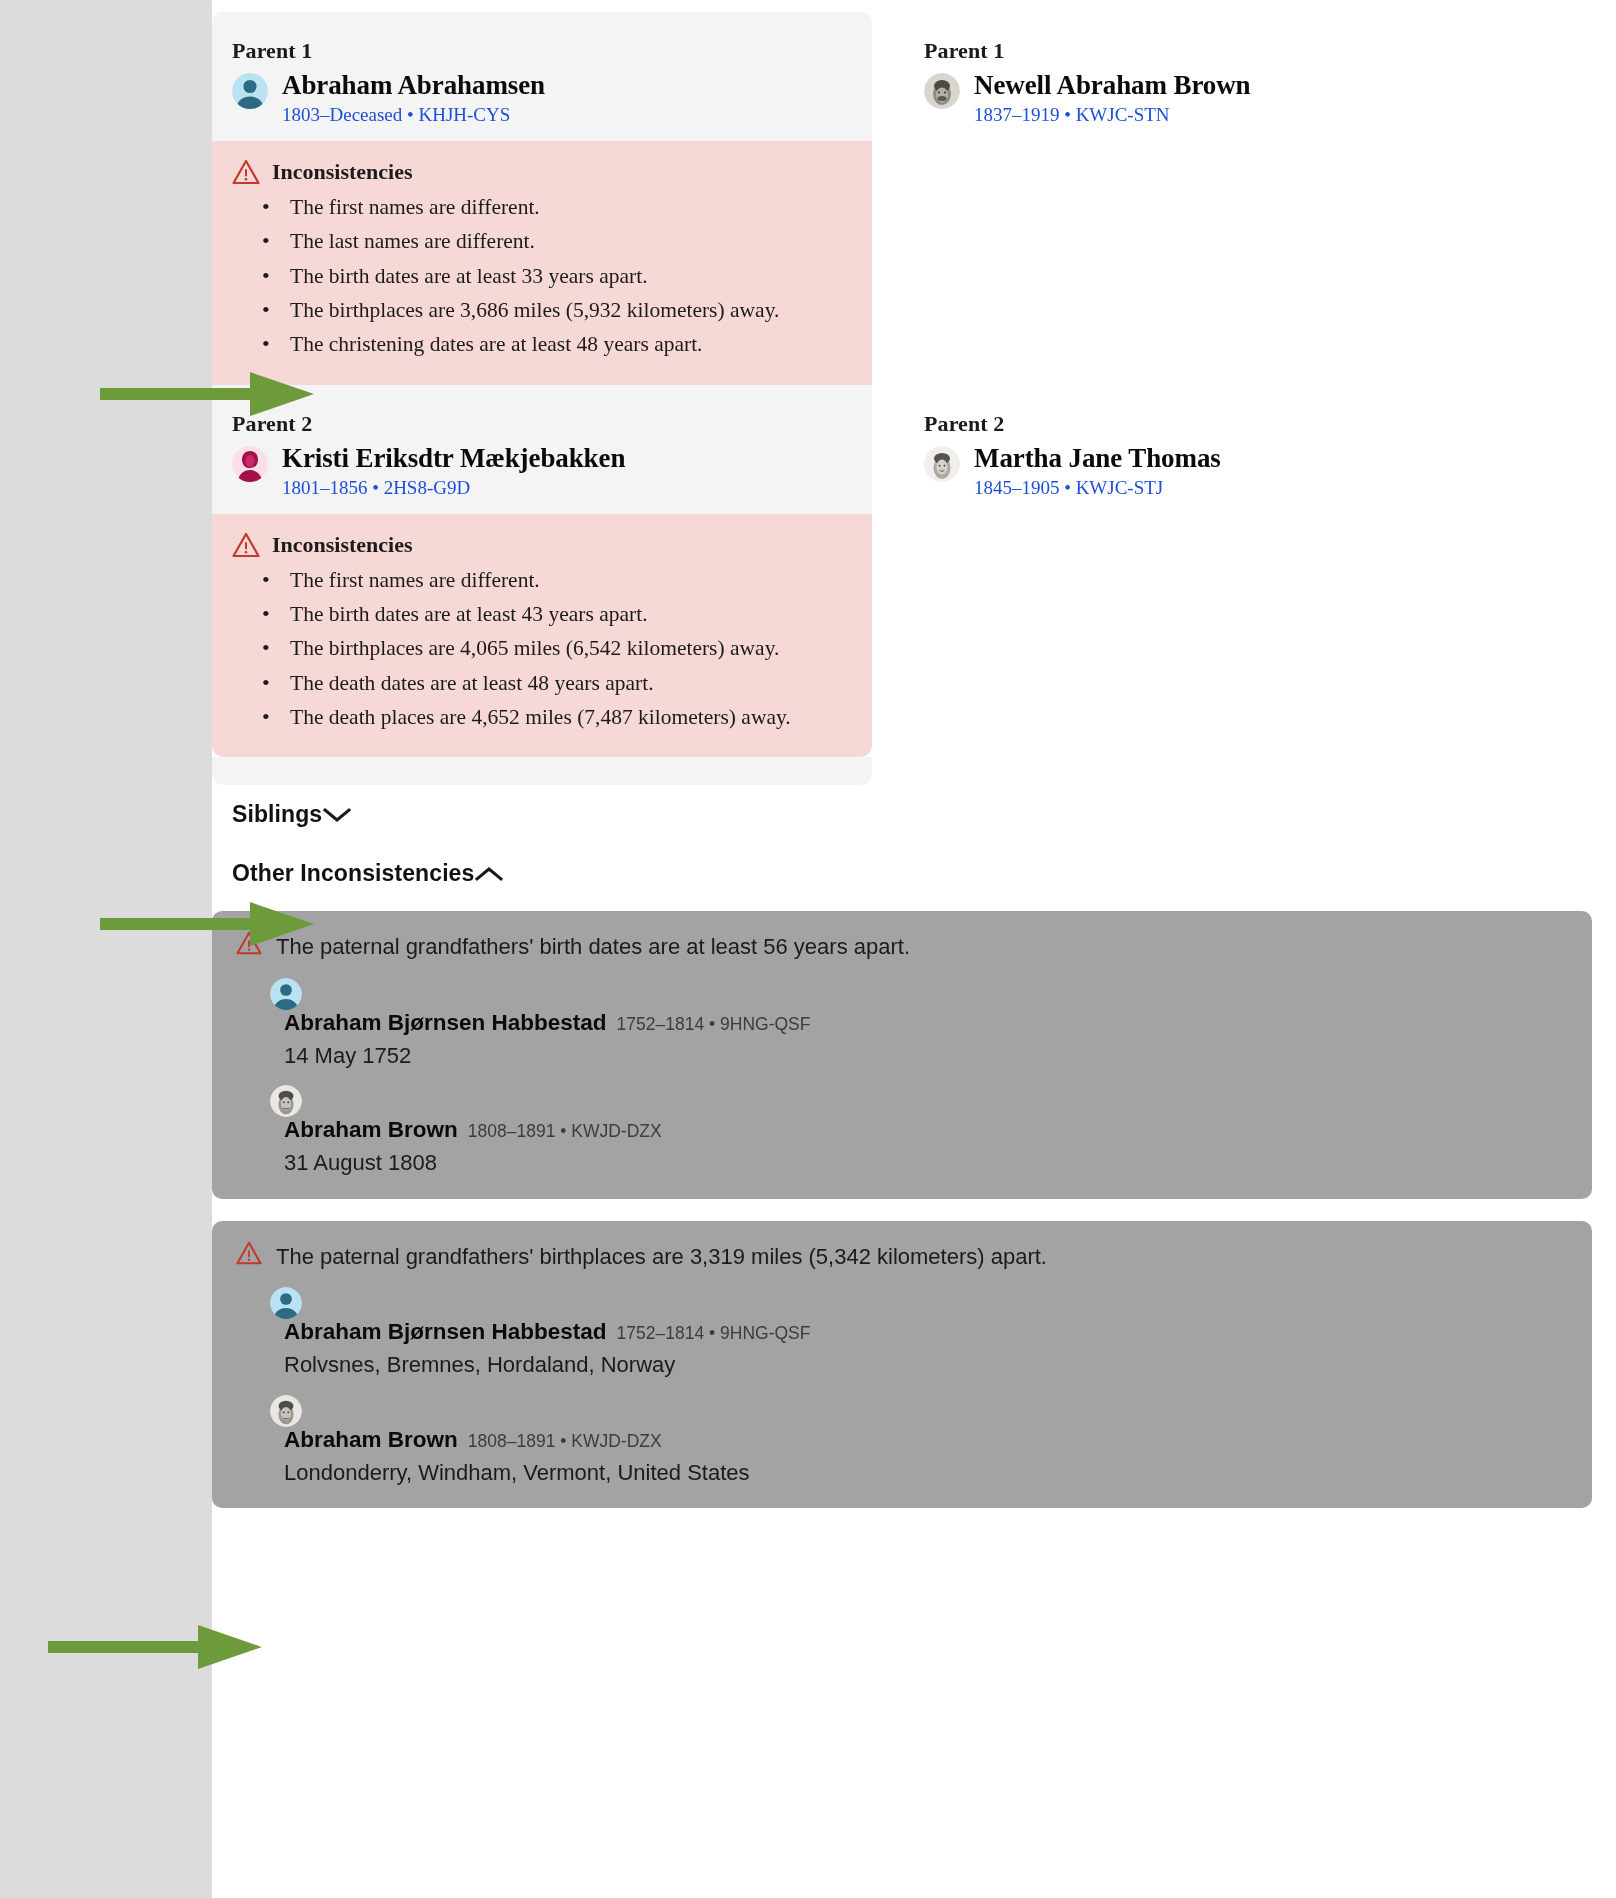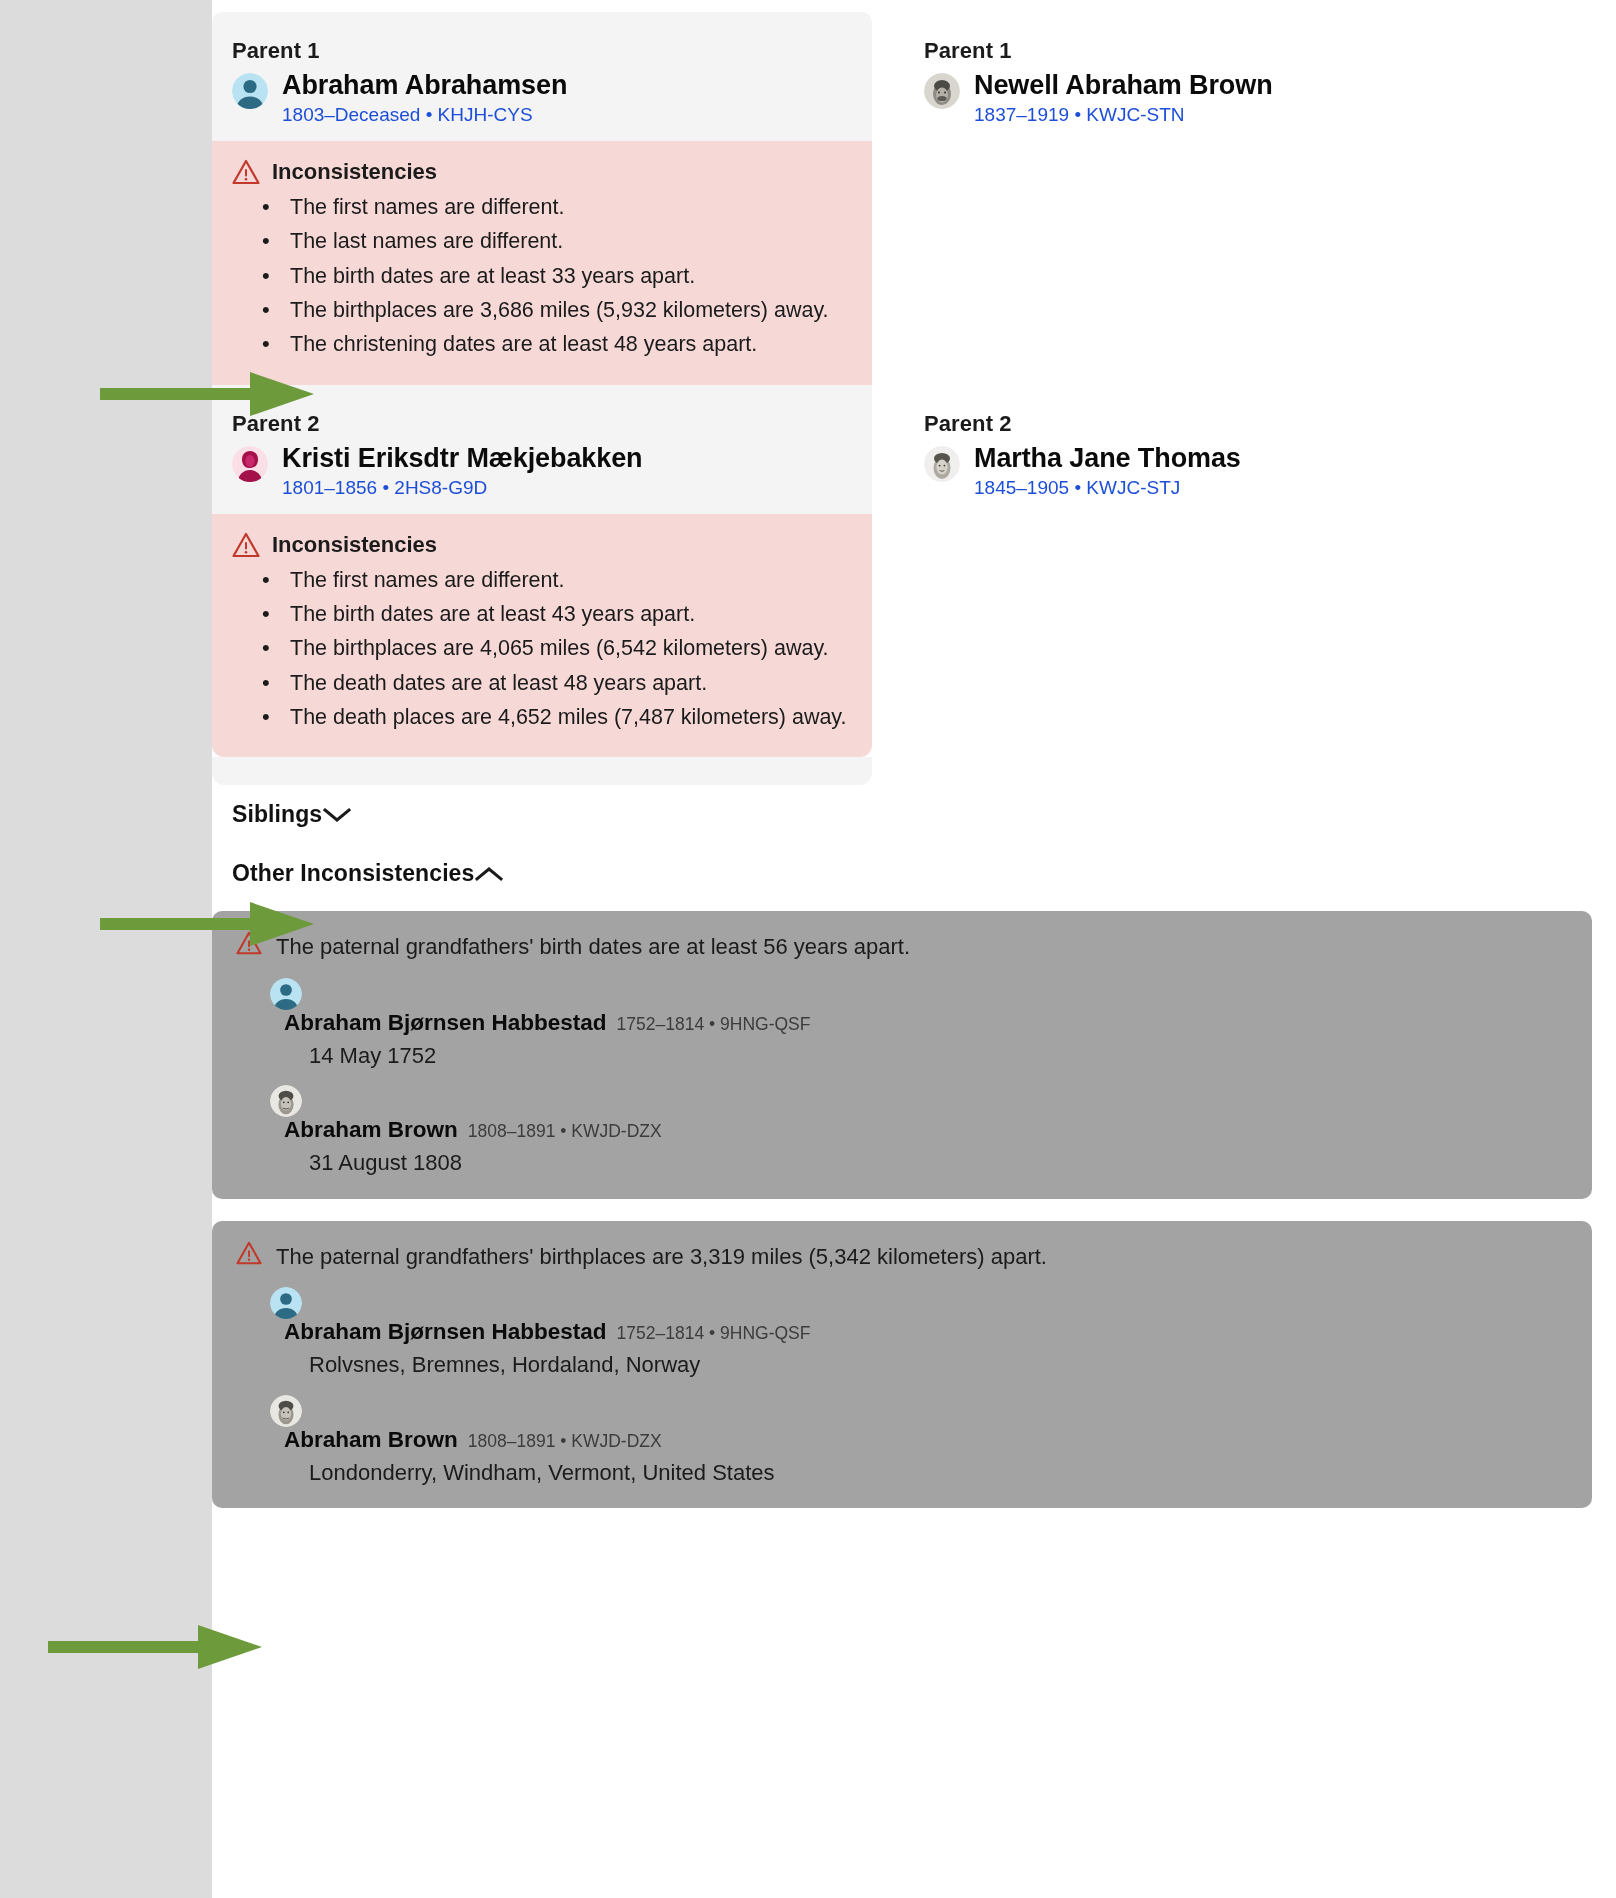--- a/index.html
+++ b/index.html
@@ -50,20 +50,21 @@
 
   
   .parents-panel {
     position: relative;
     margin: 12px 0 0 0;
     padding: 0;
   }
   .parent-row {
     display: flex;
     width: 100%;
+    font-family: Liberation Serif, serif;
   }
   .col {
     width: 660px;
     box-sizing: border-box;
   }
   .col-left { width: 660px; }
   .col-right { width: 660px; padding-left: 32px; box-sizing: border-box; }
 
   .person-head {
     background: #f4f4f4;
@@ -224,21 +225,20 @@
   }
   .oi-person-meta {
     font-size: 17.5px;
     color: #3c3c3c;
   }
   .oi-person-detail {
     font-size: 22px;
     color: #1b1b1b;
     margin-top: 6px;
     line-height: 1.25;
-    margin-left: 25px;
   }
 
   
   .arrow {
     position: absolute;
     z-index: 50;
     pointer-events: none;
   }
 </style>
 </head>

